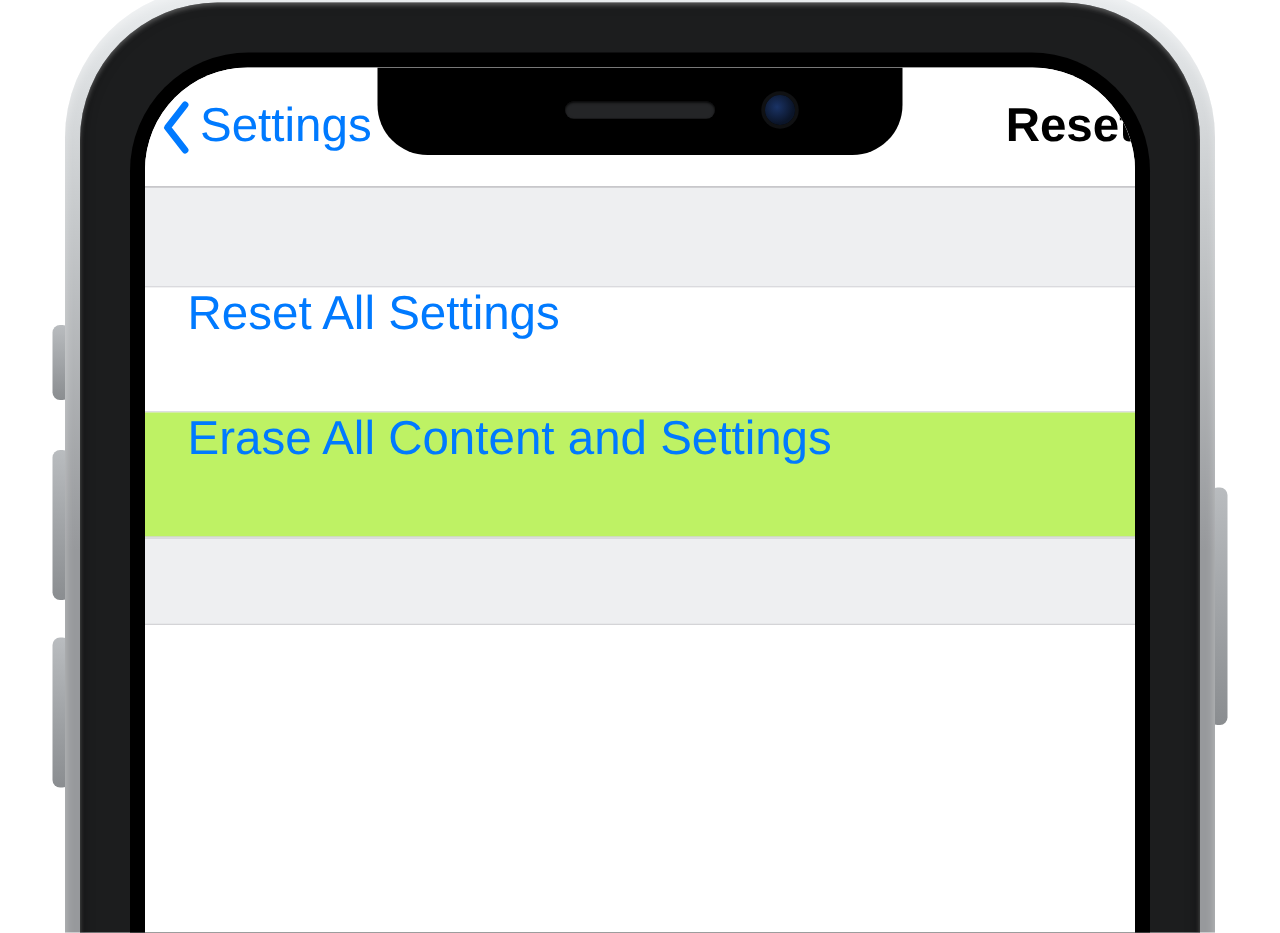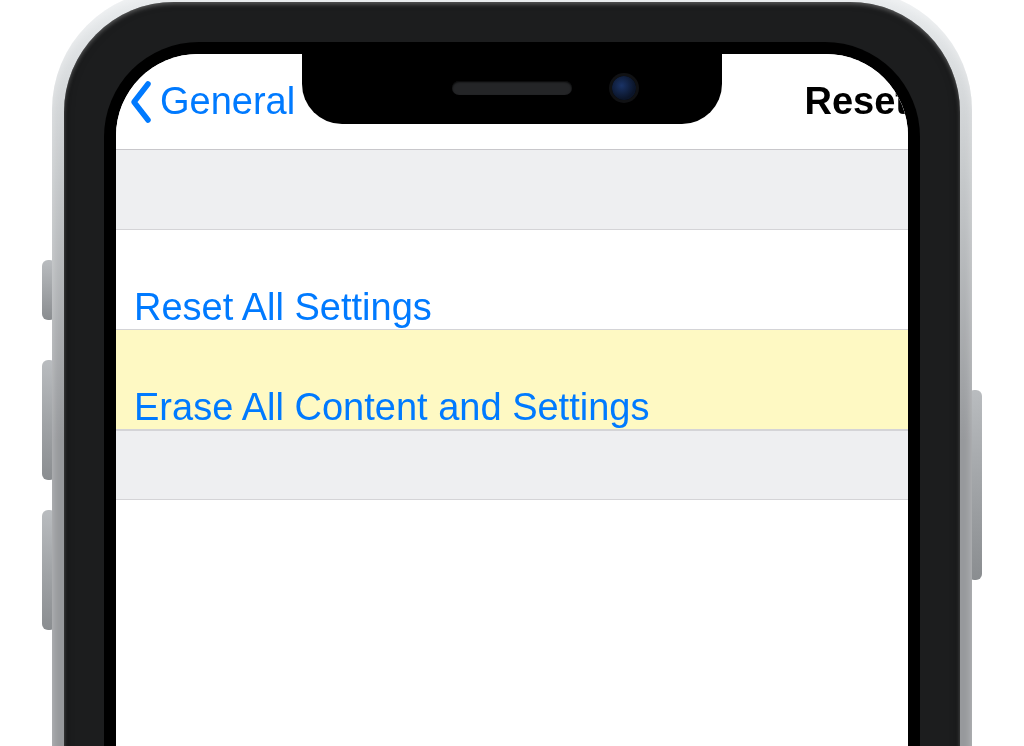--- a/index.html
+++ b/index.html
@@ -226,27 +226,27 @@
       background: #eeeff1;
       border-bottom: 1px solid #d4d4d7;
     }
     .section-spacer.short {
       height: 70px;
       border-top: 1px solid #d4d4d7;
     }
     .row {
       background: #ffffff;
       border-bottom: 1px solid #d4d4d7;
-      padding: 0 18px;
+      padding: 0 34px;
       height: 100px;
       display: flex;
-      align-items: flex-end;
+      align-items: flex-start;
     }
     .row.highlighted {
-      background: #fef9c3;
+      background: #bef264;
     }
     .row.last { border-bottom: none; }
     .row-label {
       color: #007aff;
       font-size: 38px;
       font-weight: 400;
     }
 
   </style>
 </head>
@@ -266,21 +266,21 @@
           <div class="speaker"></div>
           <div class="camera"></div>
         </div>
 
 
         <div class="nav-bar">
           <div class="back-btn">
             <svg class="back-chevron" viewBox="0 0 24 44">
               <polyline points="18,4 4,22 18,40" fill="none" stroke="#007aff" stroke-width="5.5" stroke-linecap="round" stroke-linejoin="round"></polyline>
             </svg>
-            <span>General</span>
+            <span>Settings</span>
           </div>
           <div class="nav-title">Reset</div>
         </div>
 
         <div class="content">
           <div class="section-spacer"></div>
 
           <div class="row">
             <span class="row-label">Reset All Settings</span>
           </div>

